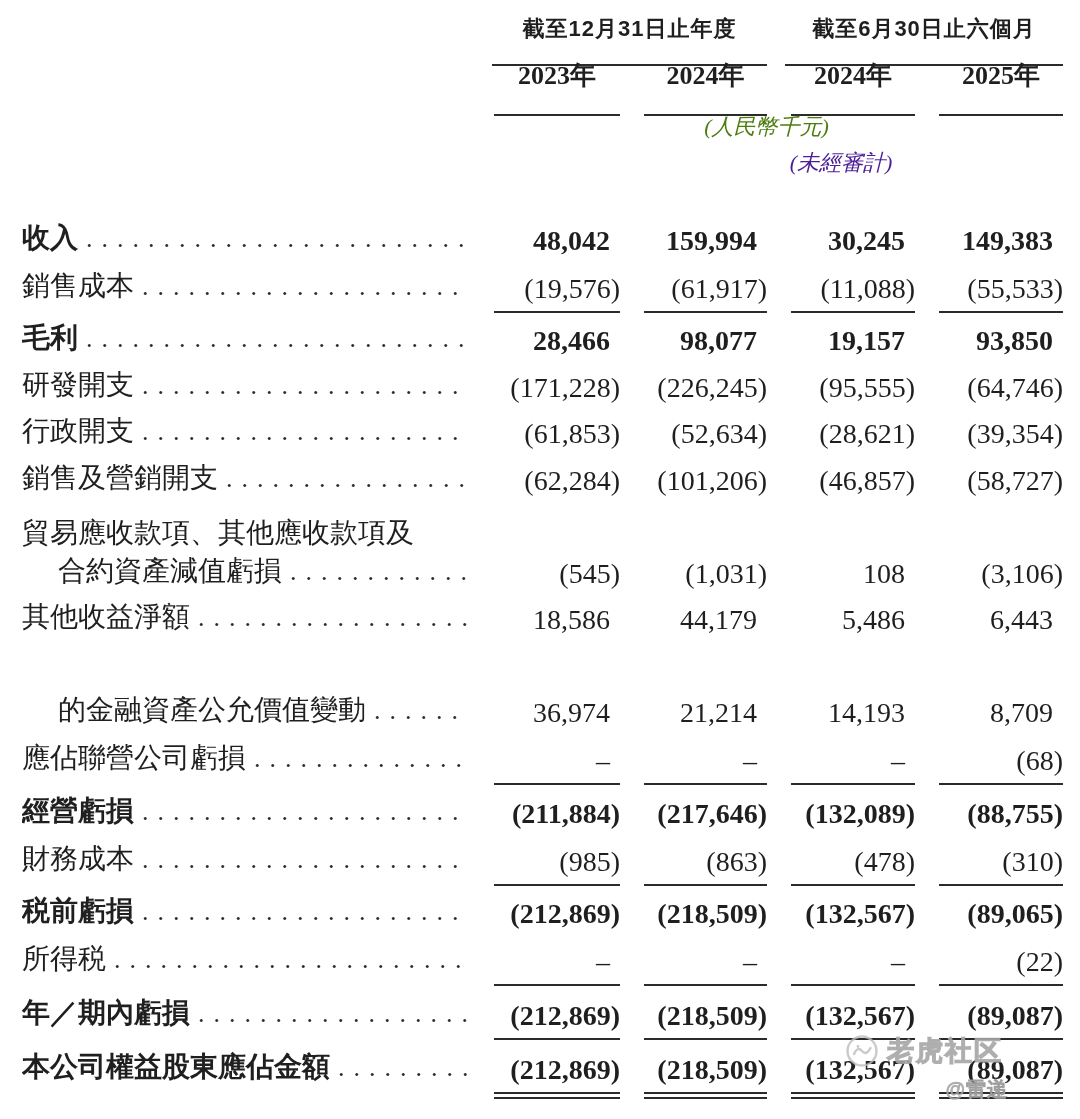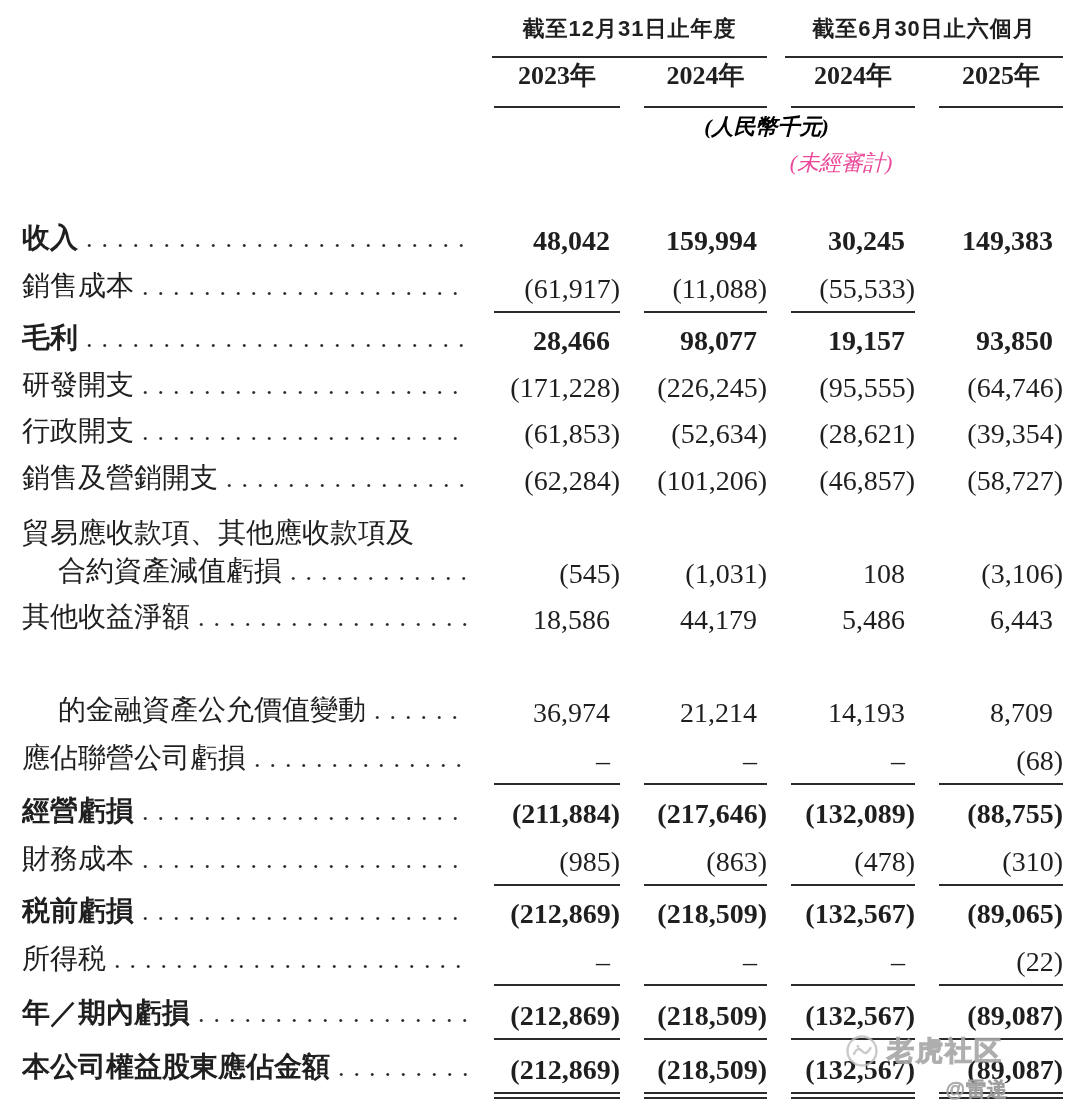--- a/index.html
+++ b/index.html
@@ -21,42 +21,42 @@
   
   .hdr { padding-top: 14px; }
   .hrow1 { height: 44px; align-items: end; }
   .group {
     align-self: end;
     text-align: center;
     font-family: "Liberation Sans", "DejaVu Sans", sans-serif;
     font-weight: 700;
     font-size: 22px;
     letter-spacing: 1px;
-    padding-bottom: 12px;
+    padding-bottom: 20px;
     border-bottom: 2px solid #2b2b2b;
     white-space: nowrap;
   }
   .g1 { grid-column: 2 / span 2; margin-left: 22px; }
   .g2 { grid-column: 4 / span 2; margin-left: 18px; }
   .hrow2 { height: 44px; align-items: end; }
   .year {
     align-self: end;
     text-align: center;
     font-weight: 700;
     font-size: 26px;
-    padding-bottom: 13px;
+    padding-bottom: 21px;
     margin-left: 24px;
     border-bottom: 2px solid #2b2b2b;
     white-space: nowrap;
   }
   .y1 { grid-column: 2; } .y2 { grid-column: 3; } .y3 { grid-column: 4; } .y4 { grid-column: 5; text-align: center; }
   .hrow3 { margin-top: 10px; height: 30px; }
-  .unit-note { grid-column: 2 / span 4; text-align: center; font-style: italic; font-size: 22px; color: #000000; font-weight: bold; }
+  .unit-note { grid-column: 2 / span 4; text-align: center; font-style: italic; font-size: 22px; color: #4d7c0f; }
   .hrow4 { margin-top: 6px; height: 30px; }
-  .audit-note { grid-column: 4; text-align: center; font-style: italic; font-size: 22px; color: #ec4899; white-space: nowrap; }
+  .audit-note { grid-column: 4; text-align: center; font-style: italic; font-size: 22px; color: #4c1d95; white-space: nowrap; }
   
   .body { margin-top: 38px; }
   .row { align-items: end; height: 46.5px; }
   .row-ul { height: 50px; margin-bottom: 4px; }
   .row-dul { height: 55px; }
   .row-two { height: 93px; }
   .label-cell { grid-column: 1; overflow: hidden; padding-bottom: 6px; font-size: 28px; }
   .row-ul .label-cell { padding-bottom: 8px; }
   .row-dul .label-cell { padding-bottom: 13px; }
   .row-b .label-cell { font-family: "Liberation Sans", "DejaVu Sans", sans-serif; font-weight: 700; text-align: center; }
@@ -161,20 +161,21 @@
         <div class="val np">30,245</div>
         <div class="val np">149,383</div>
       </div>
       <div class="grid row row-ul">
         <div class="label-cell">
           <div class="lab-line">
             <span class="lab-text">銷售成本</span>
             <span class="dots">........................................</span>
           </div>
         </div>
+        <div class="val">(19,576)</div>
         <div class="val">(61,917)</div>
         <div class="val">(11,088)</div>
         <div class="val">(55,533)</div>
       </div>
       <div class="grid row row-b">
         <div class="label-cell">
           <div class="lab-line">
             <span class="lab-text">毛利</span>
             <span class="dots">........................................</span>
           </div>

